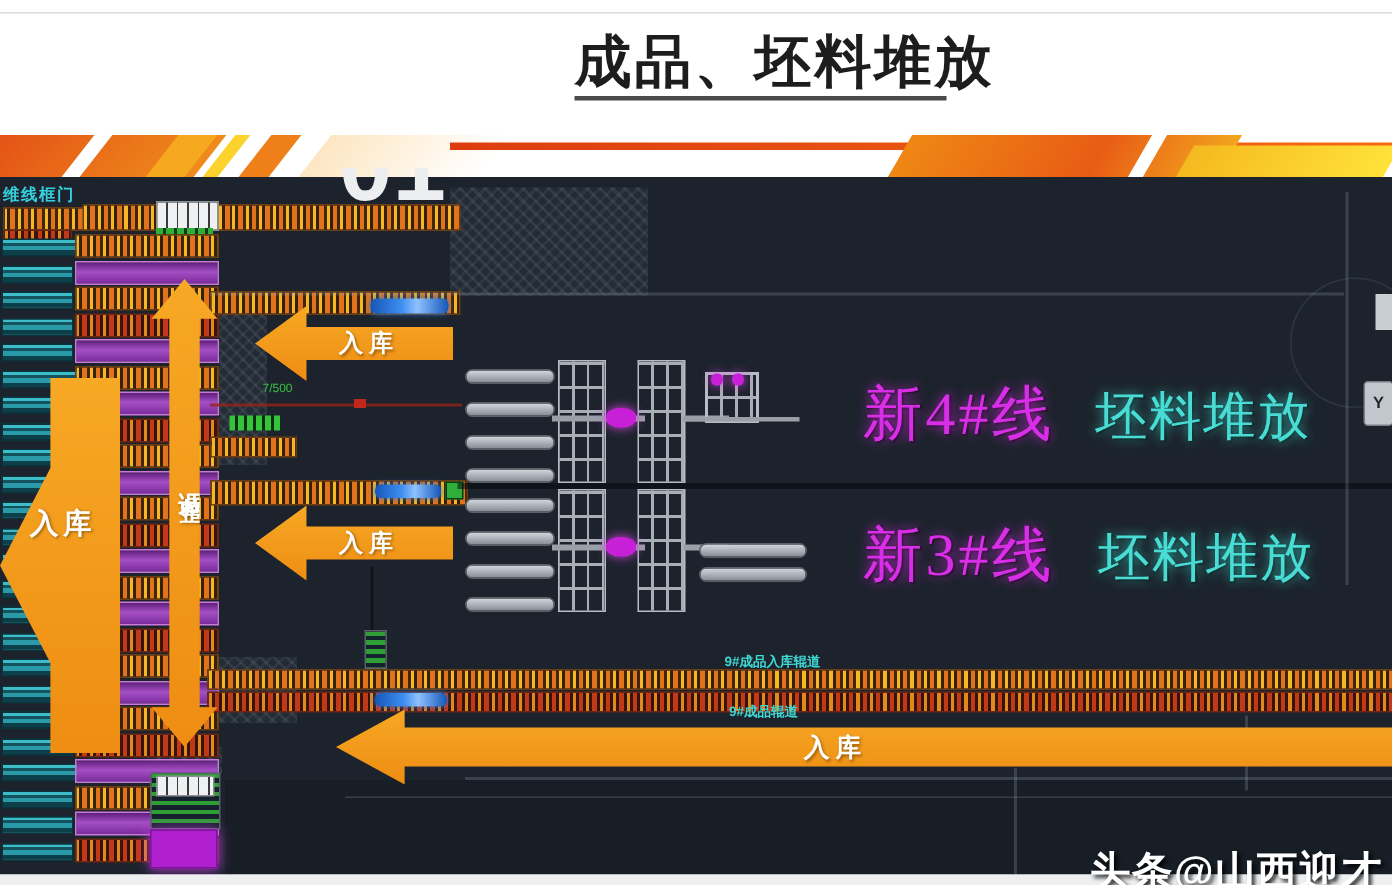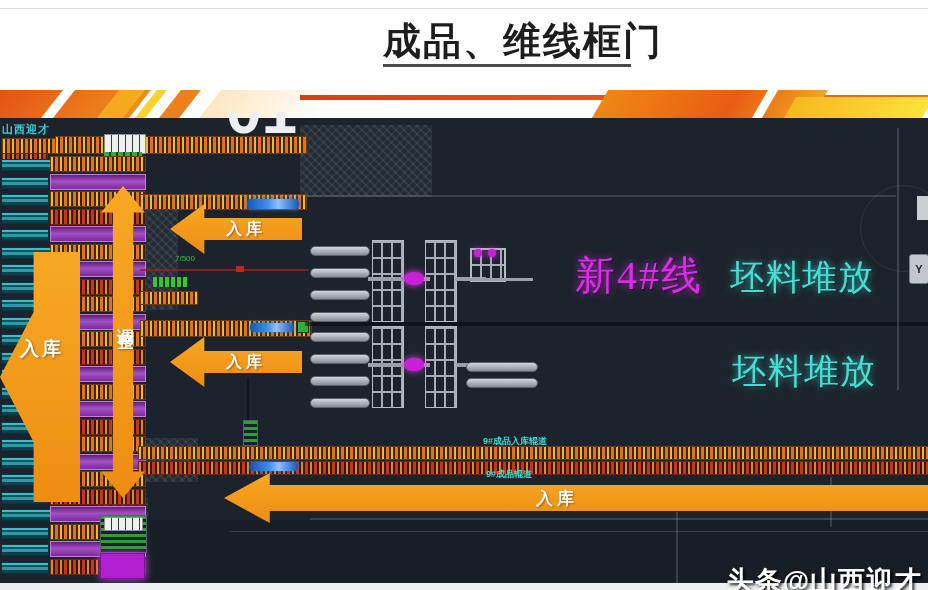--- a/index.html
+++ b/index.html
@@ -34,21 +34,21 @@
   .grid-white{background:repeating-linear-gradient(90deg,#eef0f2 0 6px,#3a3a3a 6px 7px);border:1px solid #8a8f95;}
   .green-strip{background:repeating-linear-gradient(90deg,#2fae3a 0 5px,#0e3a14 5px 7px);}
   .gray-bar{background:linear-gradient(180deg,#d2d7dc,#868d96);border:1px solid #5c6168;border-radius:5px;}
   .grid-tower{border:1px solid #b6bcc4;background-image:repeating-linear-gradient(0deg,transparent 0 14px,#a8aeb6 14px 16px),repeating-linear-gradient(90deg,transparent 0 8px,#a8aeb6 8px 10px);}
   .magenta-blob{background:#c81fd8;border-radius:45%;box-shadow:0 0 7px #d944e6;}
   .hatch-block{background-color:#232b35;background-image:repeating-linear-gradient(45deg,rgba(140,150,165,.14) 0 2px,transparent 2px 6px),repeating-linear-gradient(-45deg,rgba(140,150,165,.10) 0 2px,transparent 2px 6px);}
   .faint{background:rgba(150,160,175,.26);}
   .green-led{background:repeating-linear-gradient(90deg,#35c43a 0 4px,#0e2d14 4px 6px);}
   .green-machine{border:1px solid #5a6068;background:repeating-linear-gradient(180deg,#2f9e35 0 3px,#15212c 3px 6px);}
 
-  .arrow{background:linear-gradient(180deg,#f7a825,#ee8d12);z-index:5;}
+  .arrow{background:linear-gradient(180deg,#f7a825,#ee8d12);z-index:5;font-family:Liberation Mono, monospace;}
   .arrow span{position:absolute;color:#fff;font-weight:bold;white-space:nowrap;
               text-shadow:1px 1px 2px rgba(90,50,0,.6);}
 
   .big-text{position:absolute;font-weight:normal;white-space:nowrap;z-index:6;
             font-family:"Liberation Serif",serif;}
   .magenta-text{color:#d92ee8;text-shadow:0 0 8px rgba(210,45,225,.85),1px 1px 2px #000;}
   .cyan-text{color:#49dcd4;text-shadow:0 0 7px rgba(60,215,205,.8),1px 1px 2px #000;}
   .small-cyan{position:absolute;color:#3fd8d2;font-size:9px;font-weight:bold;z-index:6;white-space:nowrap;}
 
   .corner-label{position:absolute;left:2px;top:122px;color:#35d0dd;font-size:11px;font-weight:bold;
@@ -62,21 +62,21 @@
              text-align:center;line-height:28px;z-index:5;}
   .watermark{position:absolute;right:6px;top:563px;font-size:27px;font-weight:bold;color:#ffffff;
              text-shadow:2px 2px 3px rgba(0,0,0,.9);letter-spacing:1px;z-index:8;}
 </style>
 </head>
 <body>
 
 <div class="stage">
 
   <div class="top-hairline"></div>
-  <div class="page-title">成品、维线框门</div>
+  <div class="page-title">成品、坯料堆放</div>
   <div class="title-underline"></div>
 
   <div class="banner">
     <div style="left:-20px;top:0;width:160px;height:28px;transform:skewX(-38deg);background:linear-gradient(100deg,#e34f16,#ef8c1c);"></div>
     <div style="left:52px;top:0;width:12px;height:28px;transform:skewX(-38deg);background:#fff;"></div>
     <div style="left:108px;top:0;width:26px;height:28px;transform:skewX(-38deg);background:#f6a81f;"></div>
     <div style="left:146px;top:0;width:10px;height:28px;transform:skewX(-38deg);background:#fbd32c;"></div>
     <div style="left:170px;top:0;width:20px;height:28px;transform:skewX(-38deg);background:#ef7f18;"></div>
     <div style="left:210px;top:0;width:120px;height:28px;transform:skewX(-38deg);background:linear-gradient(90deg,rgba(250,200,120,.45),rgba(250,220,160,0));"></div>
     <div style="left:300px;top:5px;width:628px;height:5px;background:linear-gradient(90deg,#dd3d0e,#f56a12);"></div>
@@ -194,21 +194,21 @@
       <div class="faint" style="left: 676px; top: 512px; width: 1.5px; height: 71px;"></div>
       <div class="faint" style="left: 830px; top: 477px; width: 1.5px; height: 50px;"></div>
       <div class="" style="left: 860px; top: 185px; width: 85px; height: 85px; border: 1px solid rgba(180, 190, 200, 0.12); border-radius: 50%;"></div>
       <div class="" style="left: 917px; top: 196px; width: 11px; height: 24px; background: rgb(221, 225, 230); opacity: 0.9;"></div>
     </div>
 
   <div class="clip-num">
     <span>01</span>
   </div>
 
-  <div class="corner-label">山西迎才</div>
+  <div class="corner-label">维线框门</div>
   <div class="scale-label">7/500</div>
   <div class="small-cyan" style="left:483px;top:435px;">9#成品入库辊道</div>
   <div class="small-cyan" style="left:486px;top:468px;">9#成品辊道</div>
 
   <div class="arrow abs" style="left:0;top:252px;width:80px;height:250px;clip-path:polygon(100% 0,100% 100%,42% 100%,42% 76%,0 50%,42% 24%,42% 0);">
     <span style="left:20px;top:84px;font-size:19px;letter-spacing:3px;">入库</span>
   </div>
   <div class="arrow abs" style="left:101px;top:186px;width:44px;height:312px;clip-path:polygon(50% 0,100% 8.5%,73% 8.5%,73% 91.5%,100% 91.5%,50% 100%,0 91.5%,27% 91.5%,27% 8.5%,0 8.5%);">
     <span style="left:13px;top:128px;font-size:17px;writing-mode:vertical-rl;letter-spacing:4px;">调整</span>
   </div>
@@ -217,20 +217,21 @@
   </div>
   <div class="arrow abs" style="left:170px;top:337px;width:132px;height:50px;clip-path:polygon(0 50%,26% 0,26% 28%,100% 28%,100% 72%,26% 72%,26% 100%);">
     <span style="left:56px;top:15px;font-size:16px;letter-spacing:4px;">入库</span>
   </div>
   <div class="arrow abs" style="left:224px;top:473px;width:704px;height:50px;clip-path:polygon(0 50%,6.5% 0,6.5% 24%,100% 24%,100% 76%,6.5% 76%,6.5% 100%);">
     <span style="left:312px;top:14px;font-size:17px;letter-spacing:4px;">入库</span>
   </div>
 
   <div class="big-text magenta-text" style="left:575px;top:248px;font-size:40px;letter-spacing:2px;">新4#线</div>
   <div class="big-text cyan-text" style="left:730px;top:254px;font-size:35px;letter-spacing:1px;">坯料堆放</div>
+  <div class="big-text magenta-text" style="left:575px;top:342px;font-size:40px;letter-spacing:2px;">新3#线</div>
   <div class="big-text cyan-text" style="left:732px;top:348px;font-size:35px;letter-spacing:1px;">坯料堆放</div>
 
   <div class="right-tag">Y</div>
 
   <div class="watermark">头条@山西迎才</div>
 
   <div class="bottom-strip"></div>
 </div>
 
 </body></html>

